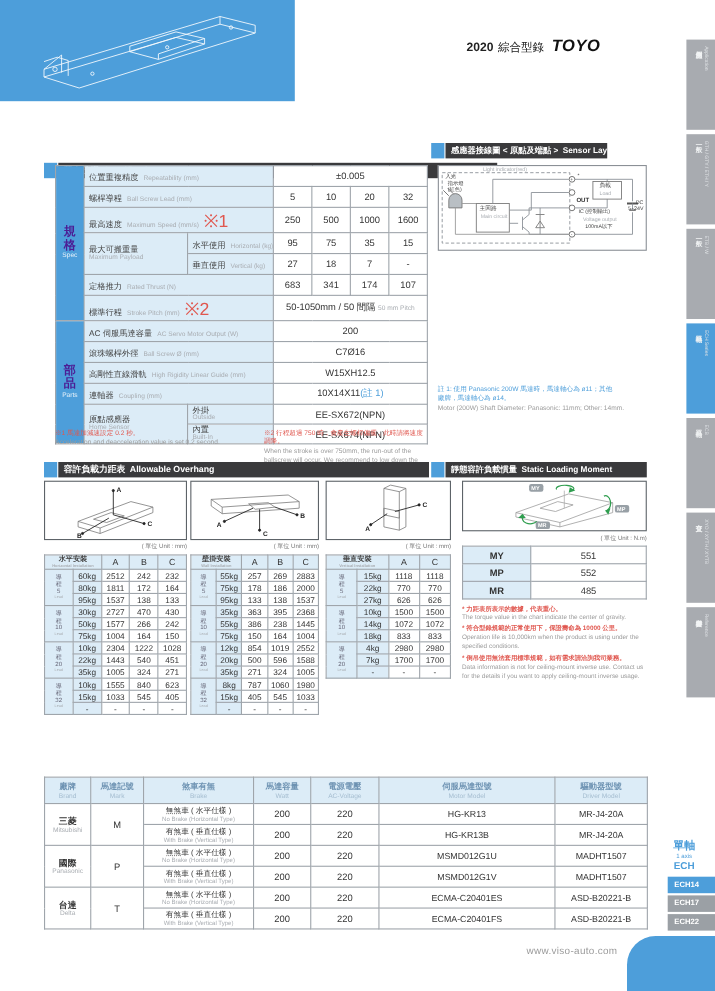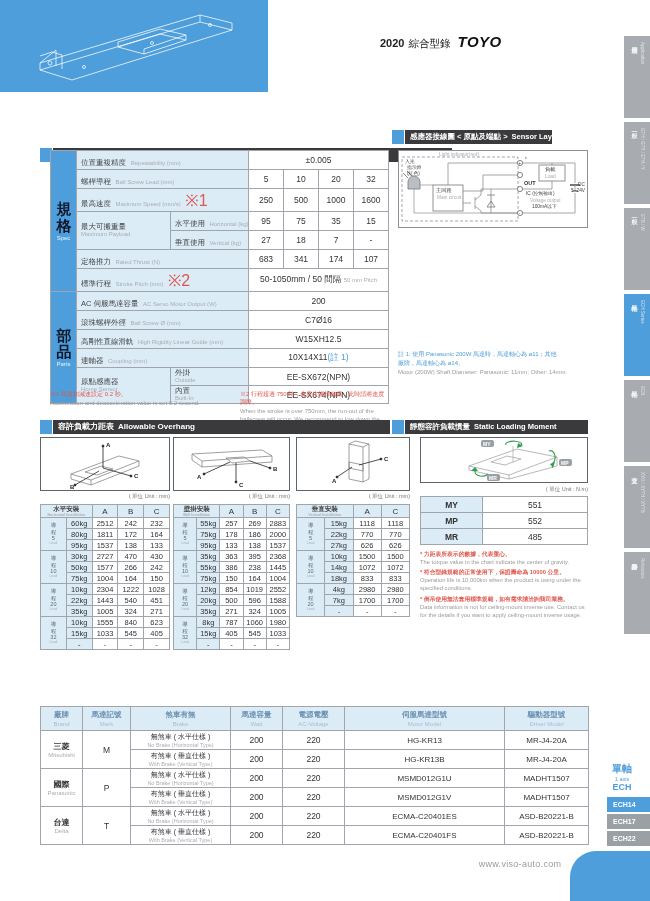--- a/index.html
+++ b/index.html
@@ -2,21 +2,21 @@
 <html><head>
 <meta charset="utf-8">
 <style>
 *{margin:0;padding:0;box-sizing:border-box}
 body{background:#e9e9e9;font-family:"Liberation Sans",sans-serif}
 .page{position:relative;width:650px;height:901px;background:#fff;overflow:hidden;margin:0 auto}
 .abs{position:absolute}
 
 .hero{left:0;top:0;width:268px;height:92px;background:#4d9eda}
 
-.brandline{left:380px;top:33px;width:210px;text-align:left;color:#222;font-size:10.5px;white-space:nowrap}
+.brandline{left:380px;top:33px;width:210px;text-align:center;color:#222;font-size:10.5px;white-space:nowrap}
 .brandline .yr{font-weight:bold;font-size:11px;margin-right:4px}
 .logo{font-weight:900;font-style:italic;font-size:15px;letter-spacing:.5px;margin-left:7px;color:#111}
 .phone{left:360px;top:69px;width:230px;text-align:right;font-size:13.5px;color:#6e6e6e}
 
 .side-tab{right:0;width:26px;height:82px;background:#a8abb0;display:flex;justify-content:center;padding-top:6px;gap:1px;cursor:pointer}
 .side-tab.active{background:#4d9eda}
 .vt{writing-mode:vertical-rl;text-orientation:mixed}
 .vt.z{font-size:6px;font-weight:bold;color:#f2f4f5}
 .vt.e{font-size:4.5px;color:#dfe2e5}
 
@@ -24,21 +24,21 @@
 .sec .sq{width:12px;height:14px;background:#4d9eda;margin-right:1px}
 .sec .bar{flex:1;background:#3a3a3c;color:#fff;line-height:14px;padding-left:5px;font-size:8px;font-weight:bold;white-space:nowrap;overflow:hidden}
 .sec .bar .he{margin-left:4px}
 
 table{border-collapse:collapse}
 td,th{border:1px solid #9fa5ab;color:#333}
 
 .spec{width:338px;table-layout:fixed}
 .spec td{height:18px;overflow:hidden}
 .grp{background:#4d9eda;color:#fff;text-align:center;vertical-align:middle}
-.grp .gz{font-size:15px;font-weight:bold;line-height:1.08;width:14px;margin:0 auto;word-break:break-all;color:#0f172a}
+.grp .gz{font-size:11px;font-weight:bold;line-height:1.08;width:14px;margin:0 auto;word-break:break-all;color:#4c1d95}
 .grp .ge{font-size:6px;margin-top:1px;color:#e8f2fa}
 .lbl{background:#dcecf7;text-align:left;padding-left:4px;white-space:nowrap}
 .lbl .z{font-size:7.5px;color:#444}
 .lbl .e{font-size:6px;color:#a9adb2}
 .lbl2 .z,.lbl2 .e{display:block;line-height:1.2}
 .red{color:#e0574f}
 .blue{color:#4d9eda}
 .val{text-align:center;font-size:8.5px;color:#333;background:#fff}
 .val .sve{font-size:6px;color:#a9adb2}
 

